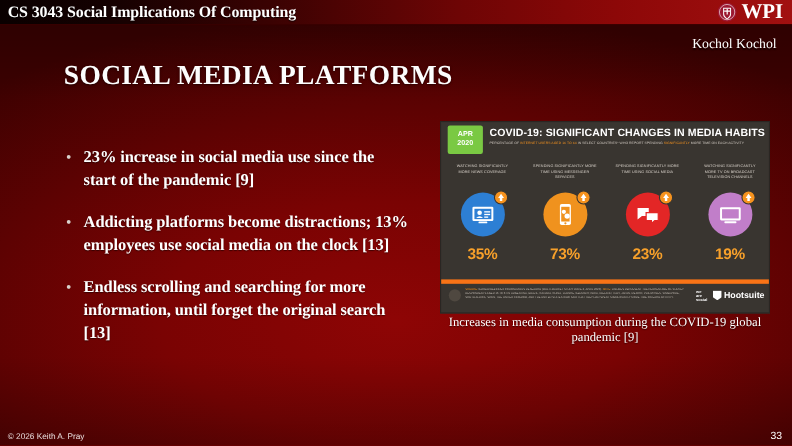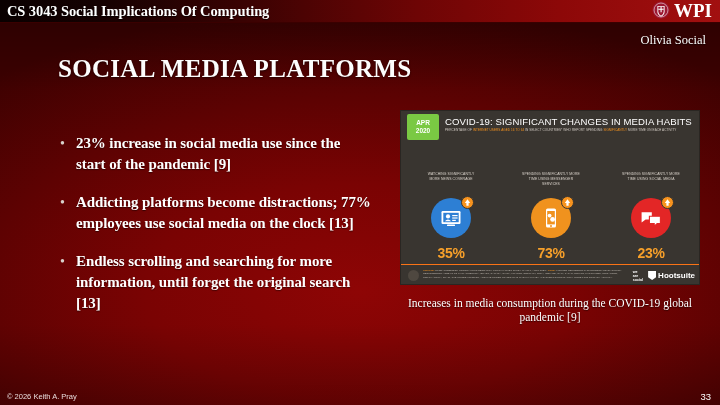--- a/index.html
+++ b/index.html
@@ -34,21 +34,21 @@
     position:absolute; left:7px; top:3px;
     font-size:14.5px; font-weight:bold; color:#ffffff;
     letter-spacing:-0.1px;
     text-shadow:0 1px 1px rgba(0,0,0,.85);
     white-space:nowrap;
   }
 
   
   #wpi-logo{
     position:absolute; right:8px; top:1px;
-    display:flex; align-items:flex-start; gap:4px;
+    display:flex; align-items:flex-end; gap:4px;
     z-index:6;
   }
   #wpi-crest{ width:18px; height:18px; flex:0 0 18px; }
   #wpi-text{
     font-size:19px; font-weight:bold; color:#ffffff;
     font-family:"Liberation Serif", serif; letter-spacing:0px; line-height:19px;
   }
 
   
   #presenter{
@@ -102,35 +102,34 @@
   #ig-badge{
     position:absolute; left:6px; top:3px; width:32px; height:26px;
     background:#7ac943; border-radius:2px;
     display:flex; flex-direction:column; align-items:center; justify-content:center;
     color:#ffffff; font-family:"Liberation Sans", sans-serif;
     font-size:6.5px; font-weight:bold; line-height:8px;
   }
   #ig-title{
     position:absolute; left:44px; top:5px;
     color:#ffffff; font-family:"Liberation Sans", sans-serif;
-    font-size:9.6px; font-weight:normal; letter-spacing:.1px; white-space:nowrap;
+    font-size:9.6px; font-weight:bold; letter-spacing:.1px; white-space:nowrap;
   }
   #ig-sub{
     position:absolute; left:44px; top:17px; width:252px;
     font-family:"Liberation Sans", sans-serif;
     font-size:3.1px; line-height:4px; color:#cfc8c0;
     letter-spacing:.05px; white-space:nowrap;
   }
   .sub-hl{ color:#f7931e; }
 
   
   #ig-cols{
     position:absolute; left:0; top:38px; width:300px; height:112px;
     display:flex;
-    align-items:flex-end;
   }
   .ig-col{
     flex:1 1 0; display:flex; flex-direction:column; align-items:center;
   }
   .col-label{
     height:24px; width:58px;
     font-family:"Liberation Sans", sans-serif;
     font-size:3.4px; line-height:5.2px; color:#ded7cf;
     text-align:center; letter-spacing:.1px;
     text-transform:uppercase;
@@ -148,22 +147,22 @@
   }
   .col-pct{
     margin-top:7px;
     font-family:"Liberation Sans", sans-serif;
     font-size:14px; font-weight:bold; color:#f7a02a;
     letter-spacing:-0.3px;
   }
 
   
   #ig-foot{
-    position:absolute; left:0; bottom:0; width:300px; height:20px;
-    border-top:1px solid #f97316;
+    position:absolute; left:0; bottom:0; width:300px; height:30px;
+    border-top:4px solid #f97316;
   }
   #ig-foot-dot{
     position:absolute; left:7px; top:5px; width:11px; height:11px;
     border-radius:50%; background:#4f4840;
   }
   #ig-foot-text{
     position:absolute; left:22px; top:4px; width:200px;
     font-family:"Liberation Sans", sans-serif;
     font-size:2.5px; line-height:3.4px; color:#bdb6ae;
   }
@@ -182,21 +181,21 @@
     width:8px; height:9px; background:#ffffff;
     clip-path:polygon(0 0,100% 0,100% 70%,50% 100%,0 70%);
   }
   #hoot-text{
     font-family:"Liberation Sans", sans-serif;
     font-size:8px; font-weight:bold; color:#ffffff; line-height:8px;
   }
 
   
   #figure-caption{
-    margin-top:11px; width:300px;
+    margin-top:1px; width:300px;
     text-align:center; color:#ffffff;
     font-size:11.5px; line-height:14px;
     text-shadow:0 1px 1px rgba(0,0,0,.6);
   }
 
   
   #copyright{
     position:absolute; left:7px; bottom:4px;
     font-size:7.5px; color:#e8dcdc; font-family:"Liberation Sans", sans-serif;
     z-index:5;
@@ -220,32 +219,32 @@
     <svg id="wpi-crest" viewBox="0 0 40 40">
       <circle cx="20" cy="20" r="19" fill="#9c1831"></circle>
       <circle cx="20" cy="20" r="15.5" fill="none" stroke="#ffffff" stroke-width="1.2"></circle>
       <path d="M12 11 h16 v13 q0 7 -8 11 q-8 -4 -8 -11 z" fill="#ffffff"></path>
       <path d="M14 13 h12 v11 q0 5.5 -6 8.8 q-6 -3.3 -6 -8.8 z" fill="#9c1831"></path>
       <path d="M14 17 h12 v2.2 h-12 z M19 13 h2.4 v12 h-2.4 z" fill="#ffffff"></path>
     </svg>
     <div id="wpi-text">WPI</div>
   </div>
 
-  <div id="presenter">Olivia Social</div>
+  <div id="presenter">Kochol Kochol</div>
 
   <h1 id="slide-title">SOCIAL MEDIA PLATFORMS</h1>
 
   <div id="bullets">
     <div class="bullet">
       <span class="bullet-dot">•</span>
       <span class="bullet-text">23% increase in social media use since the start of the pandemic [9]</span>
     </div>
     <div class="bullet">
       <span class="bullet-dot">•</span>
-      <span class="bullet-text">Addicting platforms become distractions; 77% employees use social media on the clock [13]</span>
+      <span class="bullet-text">Addicting platforms become distractions; 13% employees use social media on the clock [13]</span>
     </div>
     <div class="bullet">
       <span class="bullet-dot">•</span>
       <span class="bullet-text">Endless scrolling and searching for more information, until forget the original search [13]</span>
     </div>
   </div>
 
   <div id="figure">
     <div id="infographic">
 
@@ -317,20 +316,38 @@
             </div>
             <div class="col-badge">
               <svg width="9" height="9" viewBox="0 0 12 12">
                 <path d="M6 1.6 L9.6 6.6 H7.5 V10.2 H4.5 V6.6 H2.4 Z" fill="#ffffff"></path>
               </svg>
             </div>
           </div>
           <div class="col-pct">23%</div>
         </div>
 
+        <div class="ig-col">
+          <div class="col-label">Watching significantly more TV on broadcast television channels</div>
+          <div class="col-icon-wrap">
+            <div class="col-circle" style="background:#c17ec9">
+              <svg width="24" height="24" viewBox="0 0 24 24">
+                <rect x="2.6" y="5.4" width="18.8" height="12" rx="1.2" fill="#ffffff"></rect>
+                <rect x="4.4" y="7.2" width="15.2" height="8.4" fill="#c17ec9"></rect>
+                <rect x="6.5" y="18.2" width="11" height="1.7" rx=".7" fill="#ffffff"></rect>
+              </svg>
+            </div>
+            <div class="col-badge">
+              <svg width="9" height="9" viewBox="0 0 12 12">
+                <path d="M6 1.6 L9.6 6.6 H7.5 V10.2 H4.5 V6.6 H2.4 Z" fill="#ffffff"></path>
+              </svg>
+            </div>
+          </div>
+          <div class="col-pct">19%</div>
+        </div>
 
       </div>
 
       <div id="ig-foot">
         <div id="ig-foot-dot"></div>
         <div id="ig-foot-text"><span class="foot-hl">SOURCE:</span><span> GLOBALWEBINDEX CORONAVIRUS RESEARCH (MULTI-MARKET STUDY WAVE 3, APRIL 2020). </span><span class="foot-hl">NOTE:</span><span> FIGURES REPRESENT THE PERCENTAGE OF SURVEY RESPONDENTS AGED 16 TO 64 IN ARGENTINA, BRAZIL, CANADA, CHINA, FRANCE, GERMANY, INDIA, IRELAND, ITALY, JAPAN, MEXICO, PHILIPPINES, SINGAPORE, SOUTH AFRICA, SPAIN, THE UNITED KINGDOM, AND THE UNITED STATES WHO SAID THAT THEY HAD SPENT SIGNIFICANTLY MORE TIME ON EACH ACTIVITY.</span></div>
         <div id="ig-wearesocial">
           <div>we</div>
           <div>are</div>
           <div>social</div>

